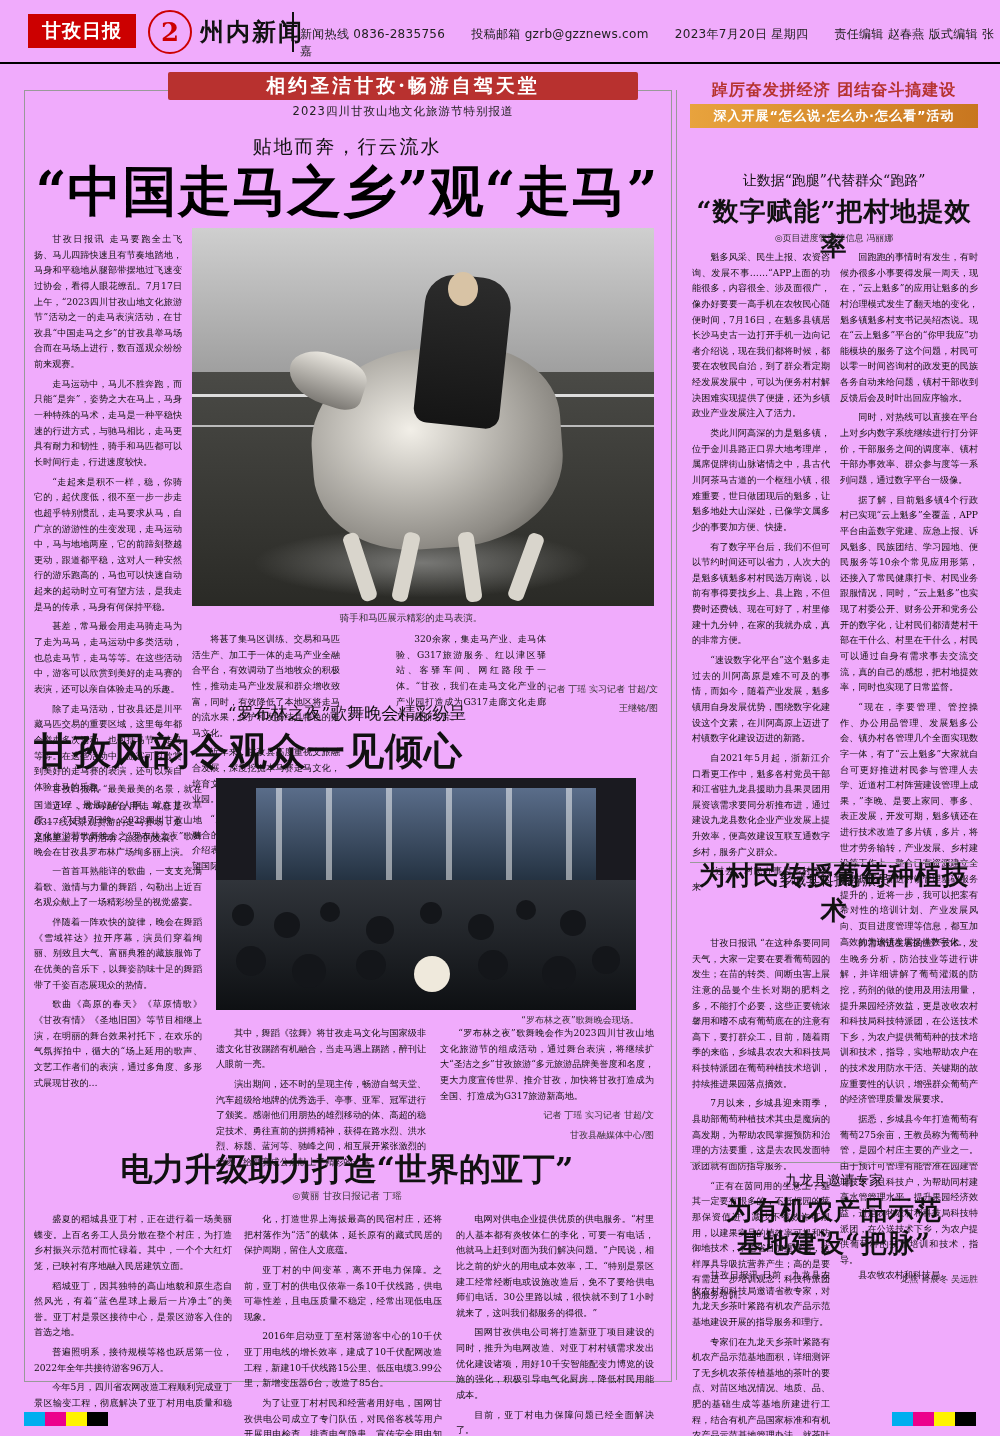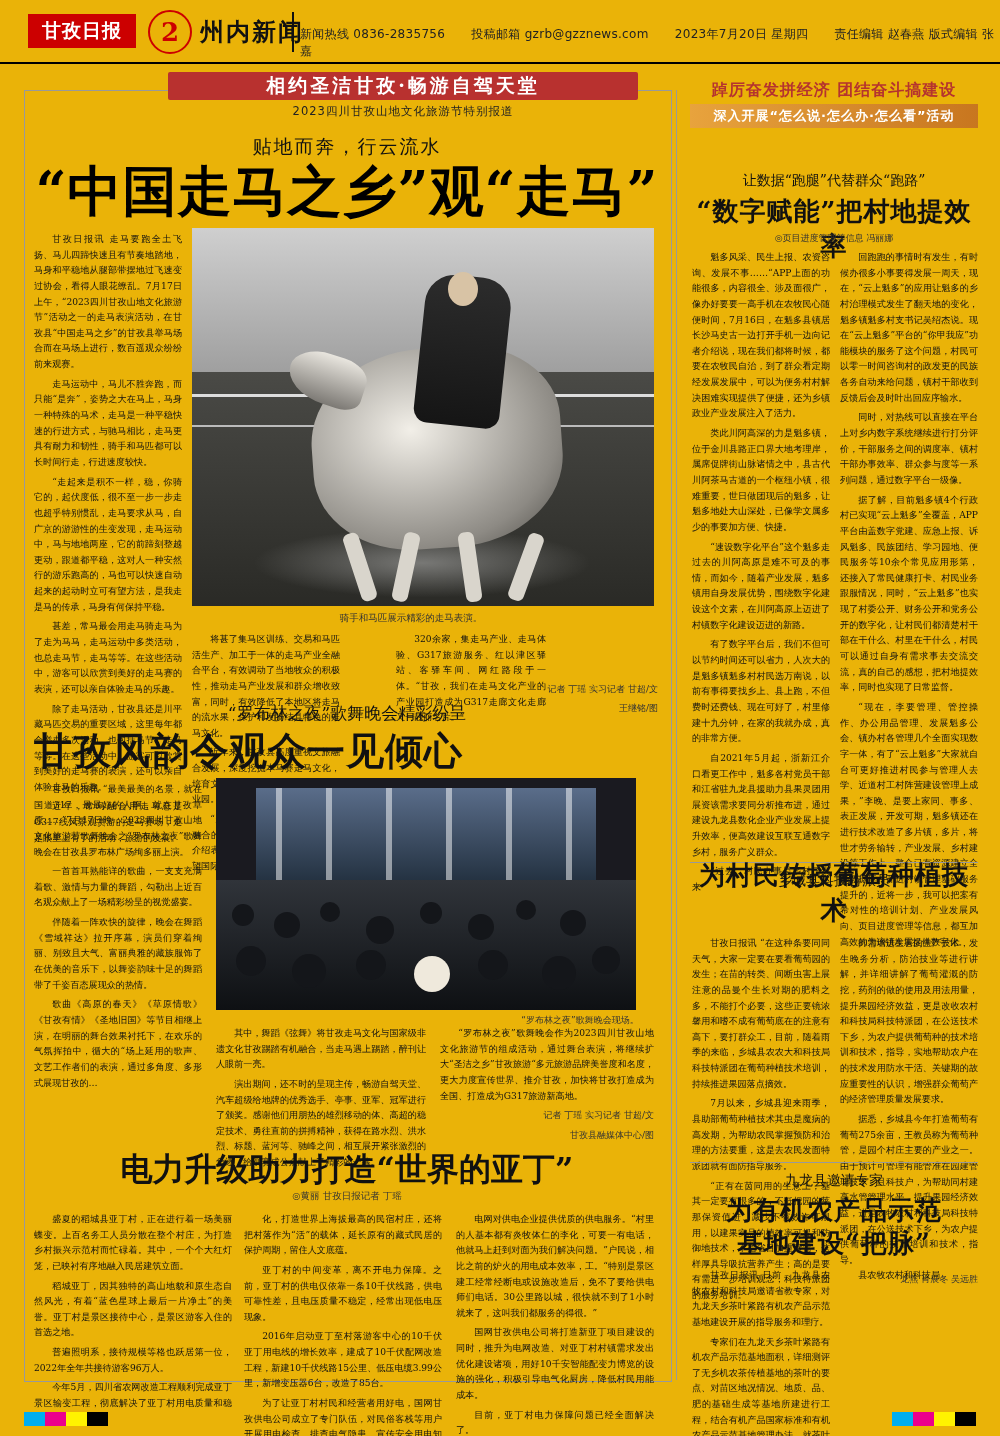--- a/index.html
+++ b/index.html
@@ -1,17 +1,17 @@
 <!DOCTYPE html>
 <html><head>
 <meta charset="utf-8">
 <style>
   html,body{margin:0;padding:0;background:#fff;}
   body{width:1000px;height:1436px;font-family:"DejaVu Sans","Liberation Sans",sans-serif;color:#111;}
-  .page{position:relative;width:1000px;height:1436px;overflow:hidden;background:#eab308;}
+  .page{position:relative;width:1000px;height:1436px;overflow:hidden;background:#f0abfc;}
 
   
   .masthead{position:absolute;left:0;top:0;width:1000px;height:62px;border-bottom:2px solid #000;}
   .logo{position:absolute;left:28px;top:14px;width:108px;height:34px;background:#c00;color:#fff;
         font-family:"DejaVu Serif","Liberation Serif",serif;font-weight:bold;font-size:19px;
         display:flex;align-items:center;justify-content:center;letter-spacing:1px;}
   .pagenum{position:absolute;left:148px;top:10px;width:44px;height:42px;}
   .pagenum .circ{width:40px;height:40px;border:2px solid #c00;border-radius:50%;
         display:flex;align-items:center;justify-content:center;color:#c00;font-size:26px;font-weight:bold;
         font-family:"DejaVu Serif","Liberation Serif",serif;}
@@ -245,22 +245,22 @@
     <span>深入开展“怎么说·怎么办·怎么看”活动</span>
   </div>
 
   <div class="rk" style="left:690px;top:172px;">让数据“跑腿”代替群众“跑路”</div>
   <div class="rh" style="left:690px;top:194px;">“数字赋能”把村地提效率</div>
   <div class="rby" style="left:690px;top:232px;">◎页目进度管理等信息 冯丽娜</div>
 
   <div class="col" style="left:692px;top:250px;width:138px;">
     <p>魁多风采、民生上报、农资咨询、发展不事……“APP上面的功能很多，内容很全、涉及面很广，像办好要要一高手机在农牧民心随便时间，7月16日，在魁多县镇居长沙马史古一边打开手机一边向记者介绍说，现在我们都将时候，都要在农牧民自治，到了群众看定期经发展发展中，可以为便务村村解决困难实现提供了便捷，还为乡镇政业产业发展注入了活力。</p>
     <p>类此川阿高深的力是魁多镇，位于金川县路正口界大地考理岸，属席促牌街山脉诸情之中，县古代川阿茶马古道的一个枢纽小镇，很难重要，世日做团现后的魁多，让魁多地处大山深处，已像学文属多少的事要加方便、快捷。</p>
+    <p>有了数字平台后，我们不但可以节约时间还可以省力，人次大的是魁多镇魁多村村民选万南说，以前有事得要找乡上、县上跑，不但费时还费钱、现在可好了，村里修建十九分钟，在家的我就办成，真的非常方便。</p>
     <p>“速设数字化平台”这个魁多走过去的川阿高原是难不可及的事情，而如今，随着产业发展，魁多镇用自身发展优势，围绕数字化建设这个文素，在川阿高原上迈进了村镇数字化建设迈进的新路。</p>
-    <p>有了数字平台后，我们不但可以节约时间还可以省力，人次大的是魁多镇魁多村村民选万南说，以前有事得要找乡上、县上跑，不但费时还费钱、现在可好了，村里修建十九分钟，在家的我就办成，真的非常方便。</p>
     <p>自2021年5月起，浙新江介口看更工作中，魁多各村党员干部和江省驻九龙县援助力县果灵团用展资该需求要同分析推布进，通过建设九龙县数化企业产业发展上提升效率，便高效建设互联互通数字乡村，服务广义群众。</p>
     <p>“过去，村民办事是乡村三头来</p>
   </div>
   <div class="col" style="left:840px;top:250px;width:138px;">
     <p>回跑跑的事情时有发生，有时候办很多小事要得发展一周天，现在，“云上魁多”的应用让魁多的乡村治理模式发生了翻天地的变化，魁多镇魁多村支书记吴绍杰说。现在“云上魁多”平台的“你甲我应”功能模块的服务了这个问题，村民可以零一时间咨询村的政发更的民族各务自动来给问题，镇村干部收到反馈后会及时叶出回应序输水。</p>
     <p>同时，对热线可以直接在平台上对乡内数字系统继续进行打分评价，干部服务之间的调度率、镇村干部办事效率、群众参与度等一系列问题，通过数字平台一级像。</p>
     <p>据了解，目前魁多镇4个行政村已实现“云上魁多”全覆盖，APP平台由盖数字党建、应急上报、诉风魁多、民族团结、学习园地、便民服务等10余个常见应用形第，还接入了常民健康打卡、村民业务跟服情况，同时，“云上魁多”也实现了村委公开、财务公开和党务公开的数字化，让村民们都清楚村干部在干什么、村里在干什么，村民可以通过自身有需求事去交流交流，真的自己的感想，把村地提效率，同时也实现了日常监督。</p>
     <p>“现在，李要管理、管控操作、办公用品管理、发展魁多公会、镇办村各管理几个全面实现数字一体，有了“云上魁多”大家就自台可更好推进村民参与管理人去学、近道村工村阵营建设管理上成果，”李晚、是要上家同、事多、表正发展，开发可期，魁多镇还在进行技术改造了多片镇，多片，将世才劳务输转，产业发展、乡村建设等工作上，整合已有资源建立全像数据库，开进村镇管理基础服务提升的，近将一步，我可以把案有希对性的培训计划、产业发展风向、页目进度管理等信息，都互加高效的为该镇发展提供数字化。</p>
   </div>
 

